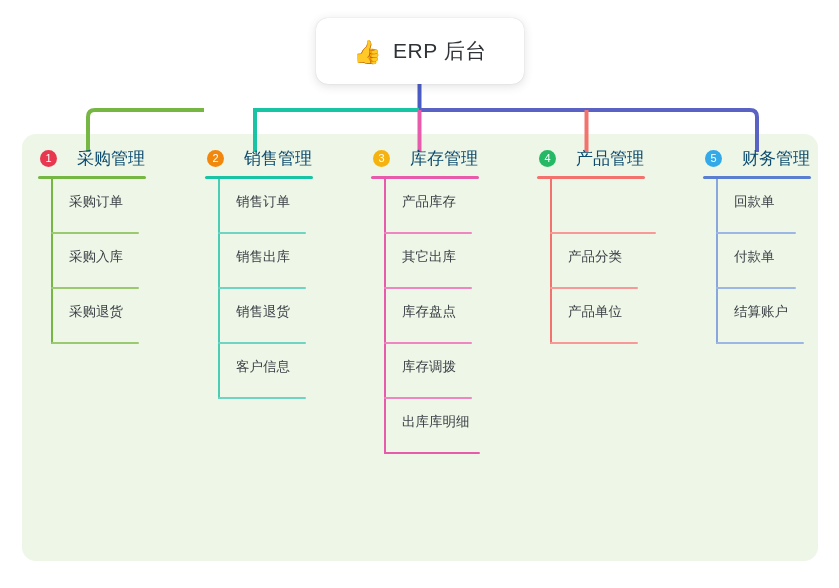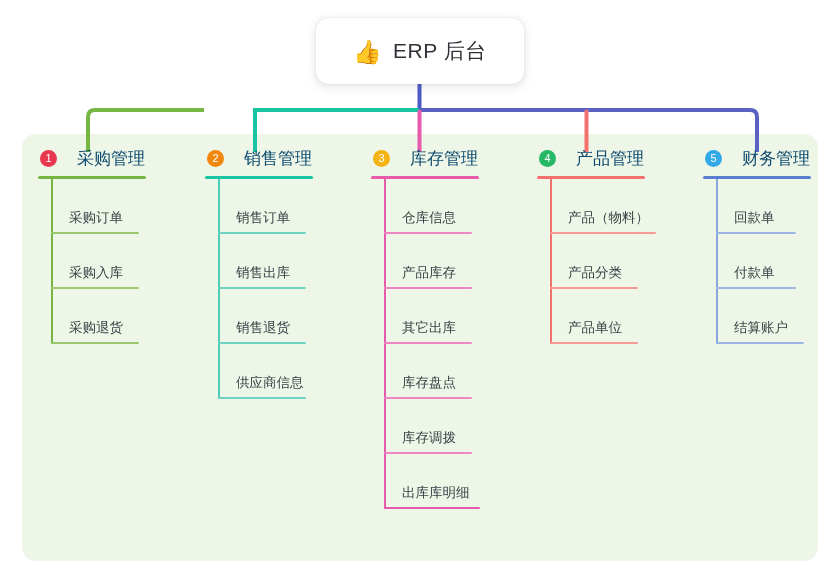--- a/index.html
+++ b/index.html
@@ -122,21 +122,21 @@
     box-sizing: border-box;
     margin-left: 13px;
     padding-left: 18px;
     display: flex;
     align-items: flex-end;
   }
   .leaf-label {
     font-size: 13.5px;
     color: #3a3f45;
     white-space: nowrap;
-    padding-bottom: 7px;
+    padding-bottom: 23px;
   }
   .leaf-line {
     position: absolute;
     left: 0;
     bottom: 0;
     height: 2px;
     border-radius: 1px;
   }
 </style>
 </head>
@@ -198,39 +198,35 @@
       </div>
       <div class="leaf">
         <span class="leaf-label">销售出库</span>
         <span class="leaf-line" style="background:#6fd5c2;width:88px;"></span>
       </div>
       <div class="leaf">
         <span class="leaf-label">销售退货</span>
         <span class="leaf-line" style="background:#6fd5c2;width:88px;"></span>
       </div>
       <div class="leaf">
-        <span class="leaf-label">供应商信息</span>
+        <span class="leaf-label">客户信息</span>
         <span class="leaf-line" style="background:#6fd5c2;width:88px;"></span>
       </div>
     </div>
   </div>
 
   <div class="column" style="left:371px;width:130px;">
     <div class="col-head">
       <span class="badge" style="background:#f5b312">3</span>
       <span class="col-title">库存管理</span>
     </div>
     <div class="col-underline" style="background:#e85bac;width:108px;"></div>
     <div class="leaf-wrap">
       <div class="spine" style="background:#e85bac;"></div>
       <div class="leaf">
-        <span class="leaf-label">仓库信息</span>
-        <span class="leaf-line" style="background:#ee86c2;width:88px;"></span>
-      </div>
-      <div class="leaf">
         <span class="leaf-label">产品库存</span>
         <span class="leaf-line" style="background:#ee86c2;width:88px;"></span>
       </div>
       <div class="leaf">
         <span class="leaf-label">其它出库</span>
         <span class="leaf-line" style="background:#ee86c2;width:88px;"></span>
       </div>
       <div class="leaf">
         <span class="leaf-label">库存盘点</span>
         <span class="leaf-line" style="background:#ee86c2;width:88px;"></span>
@@ -248,21 +244,20 @@
 
   <div class="column" style="left:537px;width:140px;">
     <div class="col-head">
       <span class="badge" style="background:#25b865">4</span>
       <span class="col-title">产品管理</span>
     </div>
     <div class="col-underline" style="background:#f4726e;width:108px;"></div>
     <div class="leaf-wrap">
       <div class="spine" style="background:#f4726e;"></div>
       <div class="leaf">
-        <span class="leaf-label">产品（物料）</span>
         <span class="leaf-line" style="background:#f79a97;width:106px;"></span>
       </div>
       <div class="leaf">
         <span class="leaf-label">产品分类</span>
         <span class="leaf-line" style="background:#f79a97;width:88px;"></span>
       </div>
       <div class="leaf">
         <span class="leaf-label">产品单位</span>
         <span class="leaf-line" style="background:#f79a97;width:88px;"></span>
       </div>

